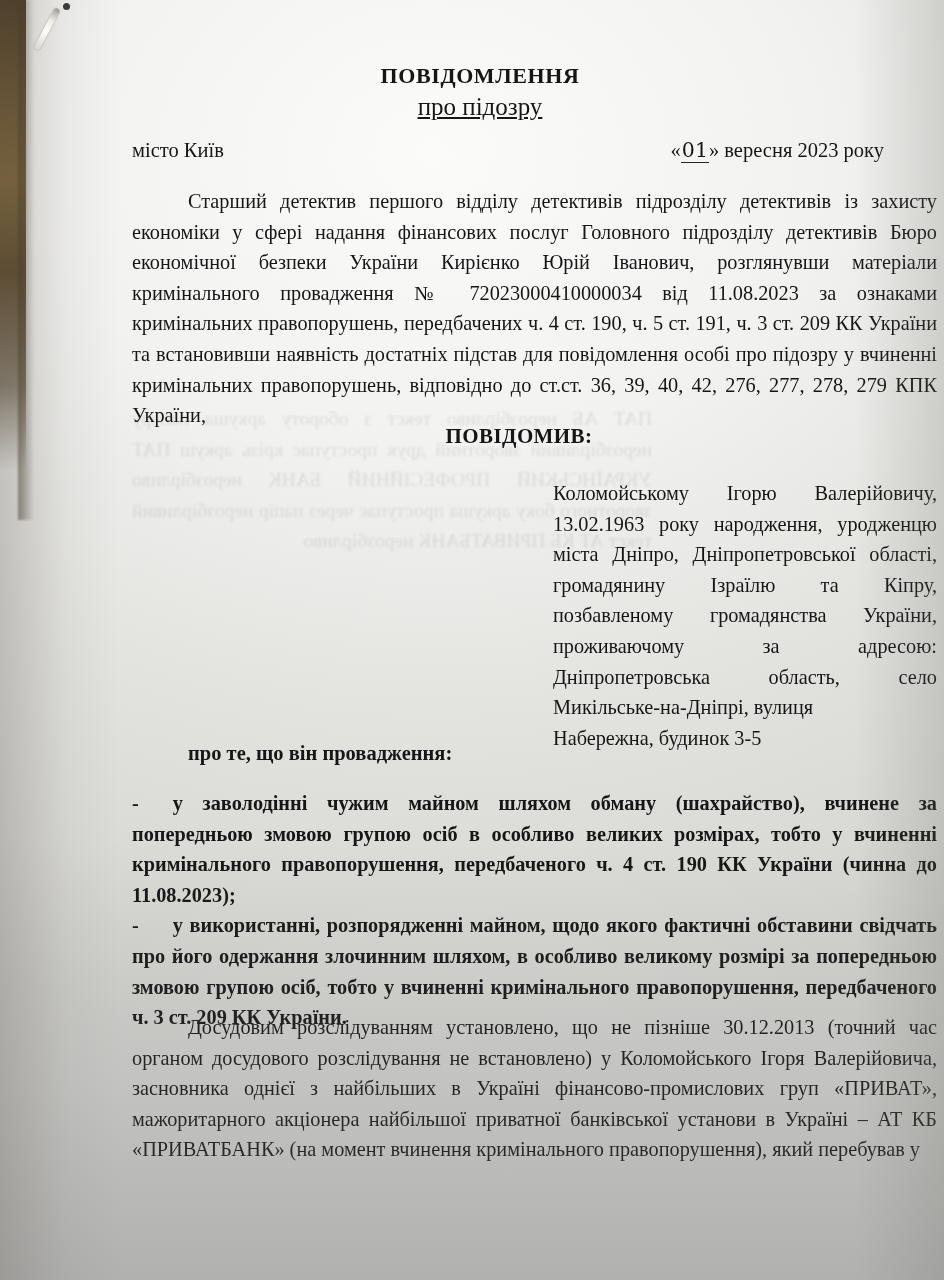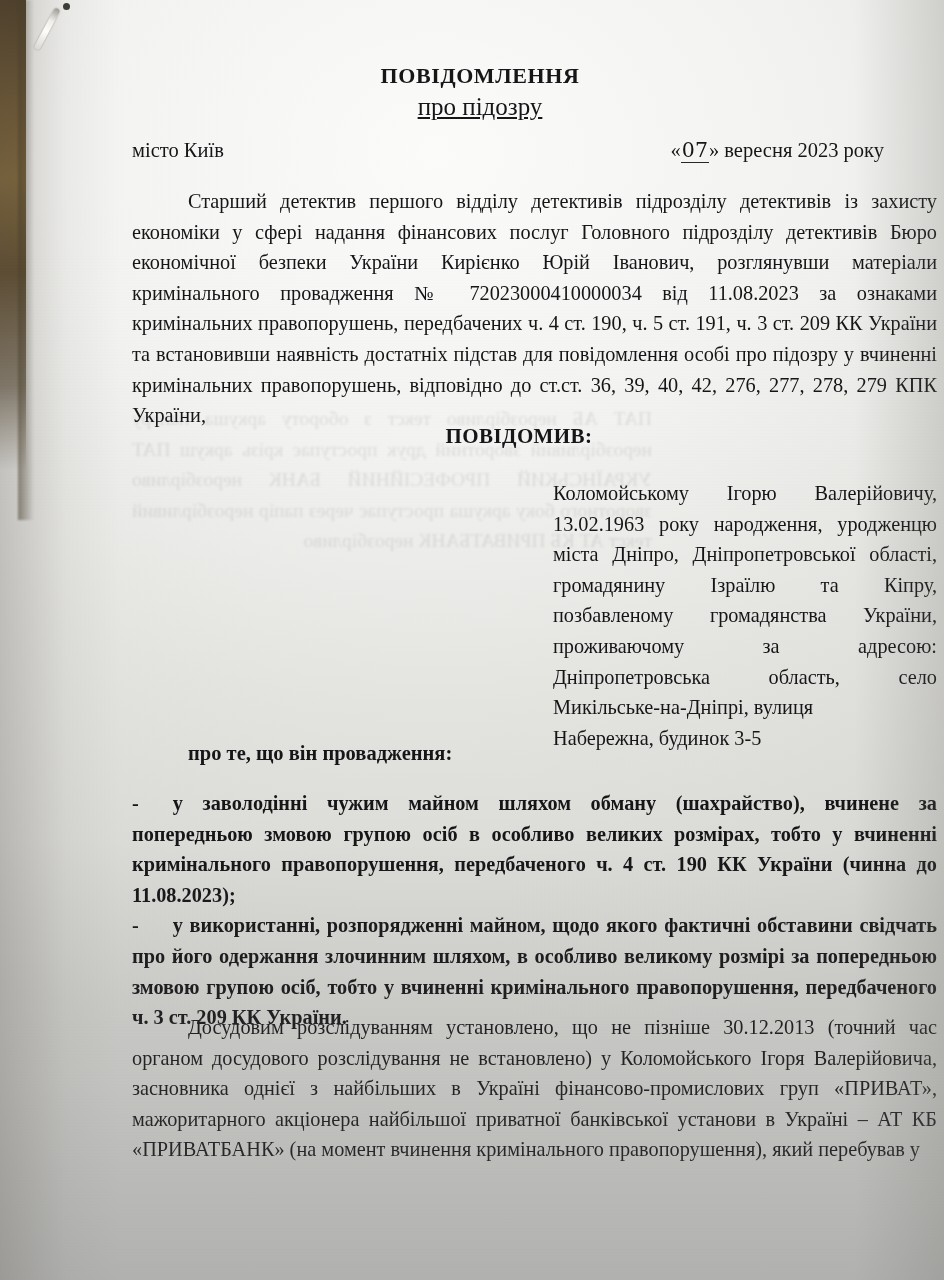--- a/index.html
+++ b/index.html
@@ -242,21 +242,21 @@
 
   <div class="doc">
 
     <div class="title-block">
       <div class="title-main">ПОВІДОМЛЕННЯ</div>
       <div class="title-sub">про підозру</div>
     </div>
 
     <div class="dateline">
       <span class="city">місто Київ</span>
-      <span class="date"><span>«</span><span class="date-num">07</span><span>» вересня 2023 року</span></span>
+      <span class="date"><span>«</span><span class="date-num">01</span><span>» вересня 2023 року</span></span>
     </div>
 
     <div class="para indent p-intro">Старший детектив першого відділу детективів підрозділу детективів із захисту економіки у сфері надання фінансових послуг Головного підрозділу детективів Бюро економічної безпеки України Кирієнко Юрій Іванович, розглянувши матеріали кримінального провадження № 72023000410000034 від 11.08.2023 за ознаками кримінальних правопорушень, передбачених ч. 4 ст. 190, ч. 5 ст. 191, ч. 3 ст. 209 КК України та встановивши наявність достатніх підстав для повідомлення особі про підозру у вчиненні кримінальних правопорушень, відповідно до ст.ст. 36, 39, 40, 42, 276, 277, 278, 279 КПК України,</div>
 
     <div class="povidomyv">ПОВІДОМИВ:</div>
 
     <div class="person">
       <span>Коломойському Ігорю Валерійовичу, 13.02.1963 року народження, уродженцю міста Дніпро, Дніпропетровської області, громадянину Ізраїлю та Кіпру, позбавленому громадянства України, проживаючому за адресою: Дніпропетровська область, село Микільське-на-Дніпрі, вулиця</span>
       <div class="last-line">Набережна, будинок 3-5</div>
     </div>

